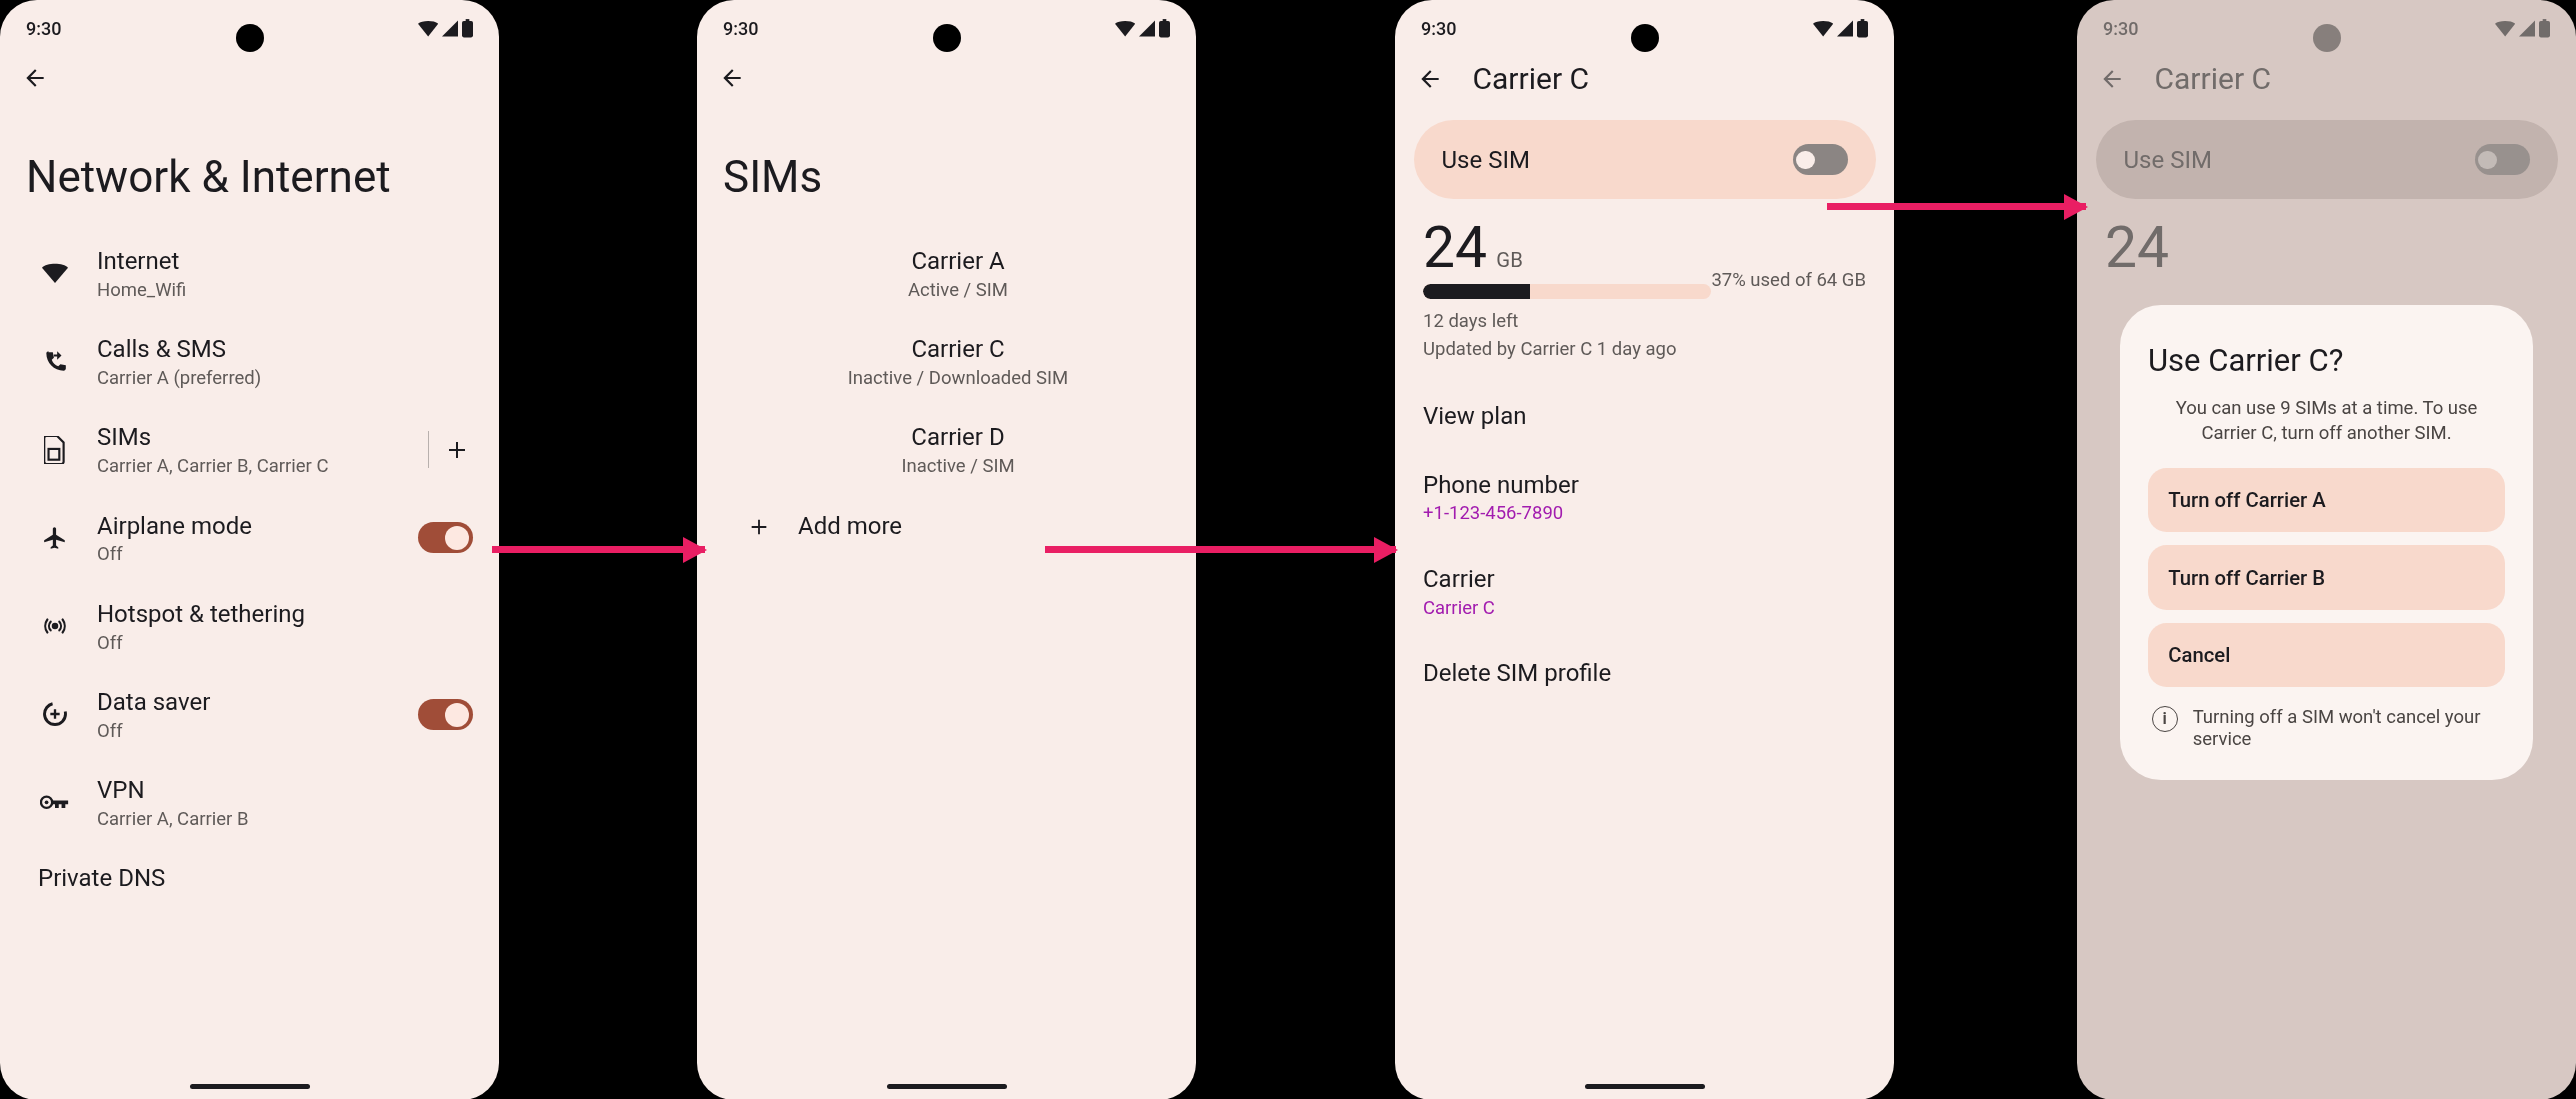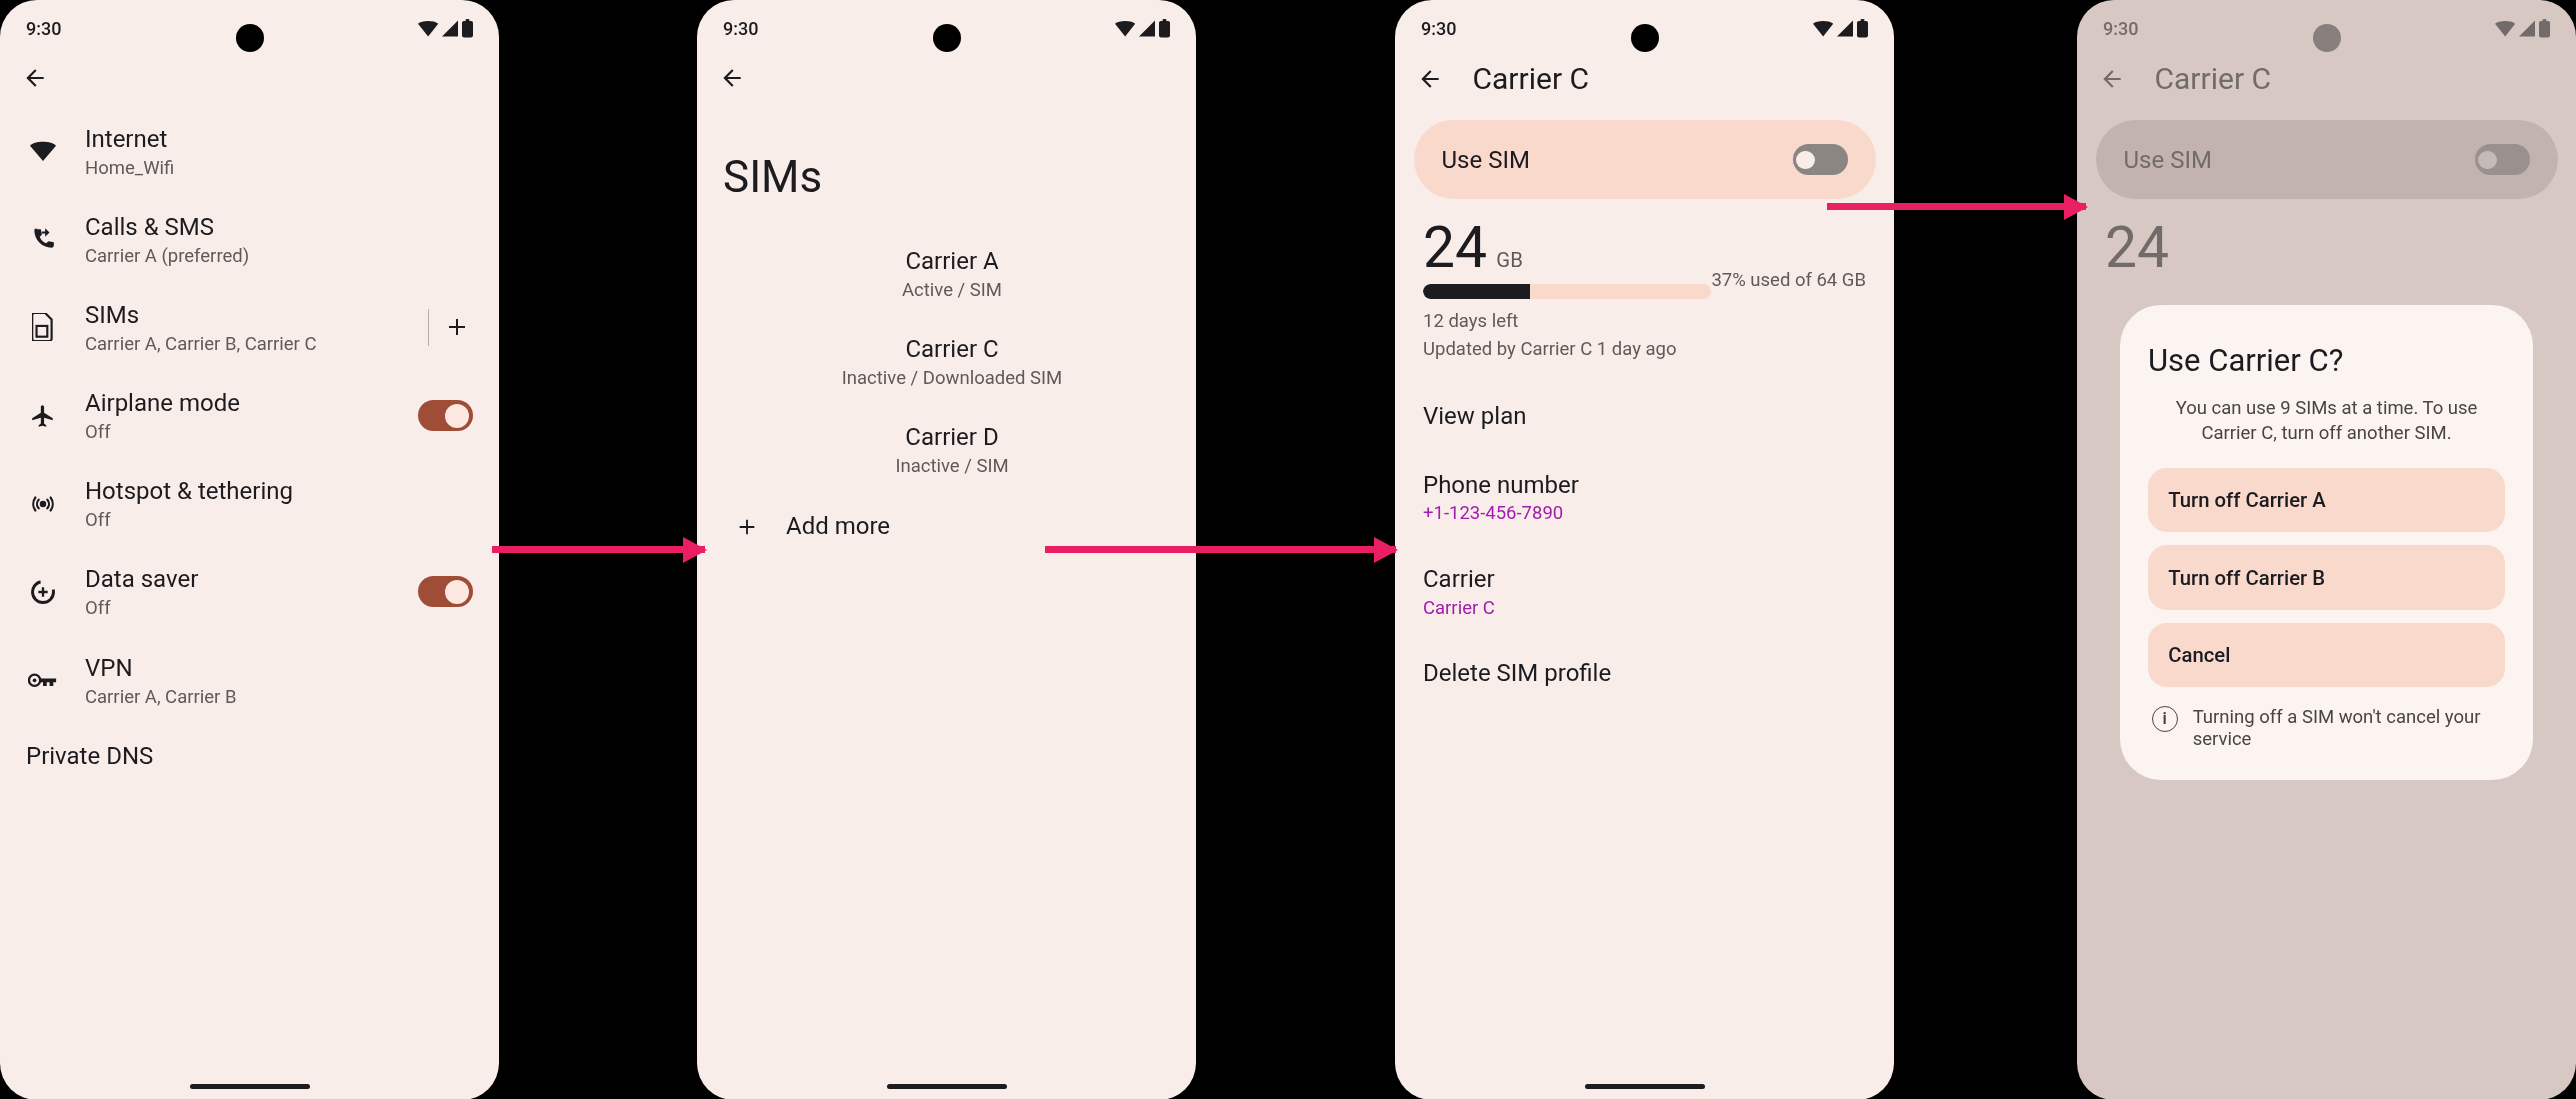--- a/index.html
+++ b/index.html
@@ -56,20 +56,21 @@
     font-weight: 400;
     padding: 46px 26px 28px 26px;
     line-height: 1.1;
   }
   .list { padding: 0 0; }
   .row {
     display: flex;
     align-items: center;
     padding: 16.6px 26px;
     gap: 26px;
+    margin-left: 12px;
   }
   .row-icon {
     width: 33px;
     height: 33px;
     display: flex;
     align-items: center;
     justify-content: center;
     flex-shrink: 0;
   }
   .row-text { flex: 1; }
@@ -182,20 +183,21 @@
         </svg>
     </span>
   </div>
   <div class="appbar">
     <div class="back-icon">
       <svg width="26" height="26" viewBox="0 0 24 24">
           <path d="M20 11H7.8l5.6-5.6L12 4l-8 8 8 8 1.4-1.4L7.8 13H20z" fill="#1c1b1f"></path>
         </svg>
     </div>
   </div>
+  <div class="big-title">Network &amp; Internet</div>
 
   <div class="list">
     <div class="row">
       <div class="row-icon">
           <svg width="26" height="20.3" viewBox="0 0 24 18">
             <path d="M12 18 L24 4 C20 -1 4 -1 0 4 Z" fill="#1c1b1f"></path>
           </svg>
         </div>
       <div class="row-text">
         <div class="row-title">Internet</div>

